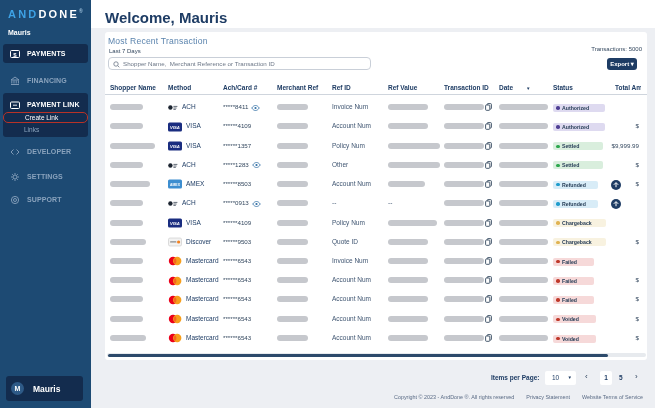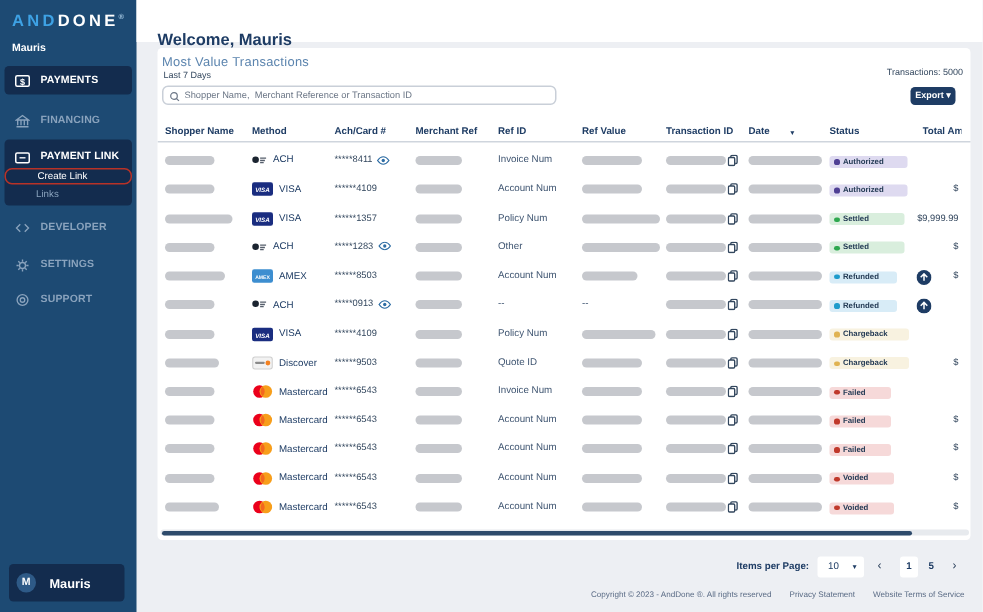--- a/index.html
+++ b/index.html
@@ -10,21 +10,21 @@
 .nav-item { position:absolute; left:3px; width:85px; height:19px; border-radius:3px; display:flex; align-items:center; color:#8aa3bd; font-weight:bold; font-size:7px; letter-spacing:0.1px; }
 .nav-item .ni { width:10px; height:10px; margin-left:7px; margin-right:7px; flex:none; }
 .nav-active { background:#132c4e; color:#fff; }
 .plink-block { position:absolute; left:3px; top:93px; width:85px; height:44px; background:#132c4e; border-radius:3px; }
 .create-link { position:absolute; left:3px; top:112px; width:85px; height:11px; border:1px solid #b83227; border-radius:5px; color:#fff; font-size:6.5px; line-height:10px; padding-left:21px; }
 .links-sub { position:absolute; left:24px; top:126px; font-size:6.5px; color:#8aa3bd; }
 .user-box { position:absolute; left:6px; top:376px; width:77px; height:25px; background:#132c4e; border-radius:3px; display:flex; align-items:center; }
 .user-av { width:13px; height:13px; border-radius:50%; background:#2e5a87; color:#fff; font-size:7px; font-weight:bold; text-align:center; line-height:13px; margin-left:5px; }
 .user-name { color:#fff; font-weight:bold; font-size:8.5px; margin-left:9px; }
 .topbar { position:absolute; left:91px; top:0; width:564px; height:28px; background:#fff; }
-.welcome { position:absolute; left:14px; top:9px; font-size:11px; font-weight:bold; color:#1e3c64;margin-top:12px; }
+.welcome { position:absolute; left:14px; top:9px; font-size:15px; font-weight:bold; color:#1e3c64; }
 .card { position:absolute; left:105px; top:32px; width:542px; height:328px; background:#fff; border-radius:3px; overflow:hidden; }
 .card-title { position:absolute; left:3px; top:4px; font-size:8.6px; color:#5b84ae; letter-spacing:0.2px; }
 .card-sub { position:absolute; left:4px; top:16px; font-size:6px; color:#33475e; }
 .tcount { position:absolute; right:5px; top:14px; font-size:6px; color:#33475e; }
 .search { position:absolute; left:3px; top:25px; width:263px; height:13px; border:1px solid #c9cfd8; border-radius:4px; font-size:6.2px; color:#6b7686; line-height:12px; padding-left:14px; background:#fff; }
 .search svg { position:absolute; left:4px; top:3px; }
 .export { position:absolute; left:502px; top:26px; width:30px; height:12px; background:#1e3c64; border-radius:3px; color:#fff; font-size:6px; font-weight:bold; text-align:center; line-height:12px; }
 .thead { position:absolute; left:0; top:49px; width:560px; height:14px; border-bottom:1px solid #cfd5dd; font-size:6.5px; font-weight:bold; color:#1e3c64; }
 .thead span { position:absolute; top:3px; }
 .row { position:absolute; left:0; width:560px; height:19.2px; }
@@ -87,21 +87,21 @@
     SUPPORT</div>
   <div class="user-box">
       <div class="user-av">M</div>
       <div class="user-name">Mauris</div>
     </div>
 </div>
 <div class="topbar">
     <div class="welcome">Welcome, Mauris</div>
   </div>
 <div class="card">
-  <div class="card-title">Most Value Transactions</div>
+  <div class="card-title">Most Recent Transaction</div>
   <div class="card-sub">Last 7 Days</div>
   <div class="tcount">Transactions: 5000</div>
   <div class="search"><svg width="7" height="7" viewBox="0 0 7 7">
         <circle cx="3" cy="3" r="2.2" fill="none" stroke="#6b7686" stroke-width="0.8"></circle>
         <path d="M4.7 4.7L6.3 6.3" stroke="#6b7686" stroke-width="0.8"></path>
       </svg>Shopper Name,&nbsp; Merchant Reference or Transaction ID</div>
   <div class="export">Export ▾</div>
   <div class="thead">
     <span style="left:5px">Shopper Name</span>
     <span style="left:63px">Method</span>

